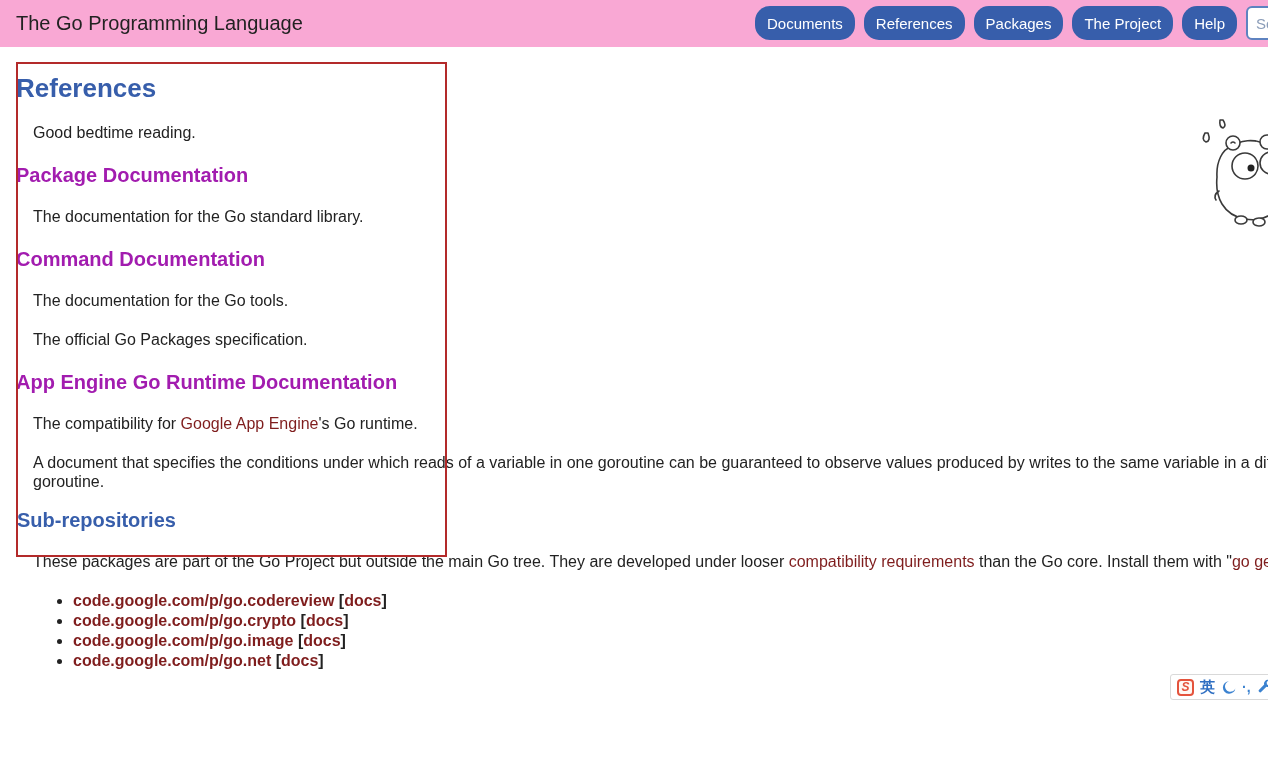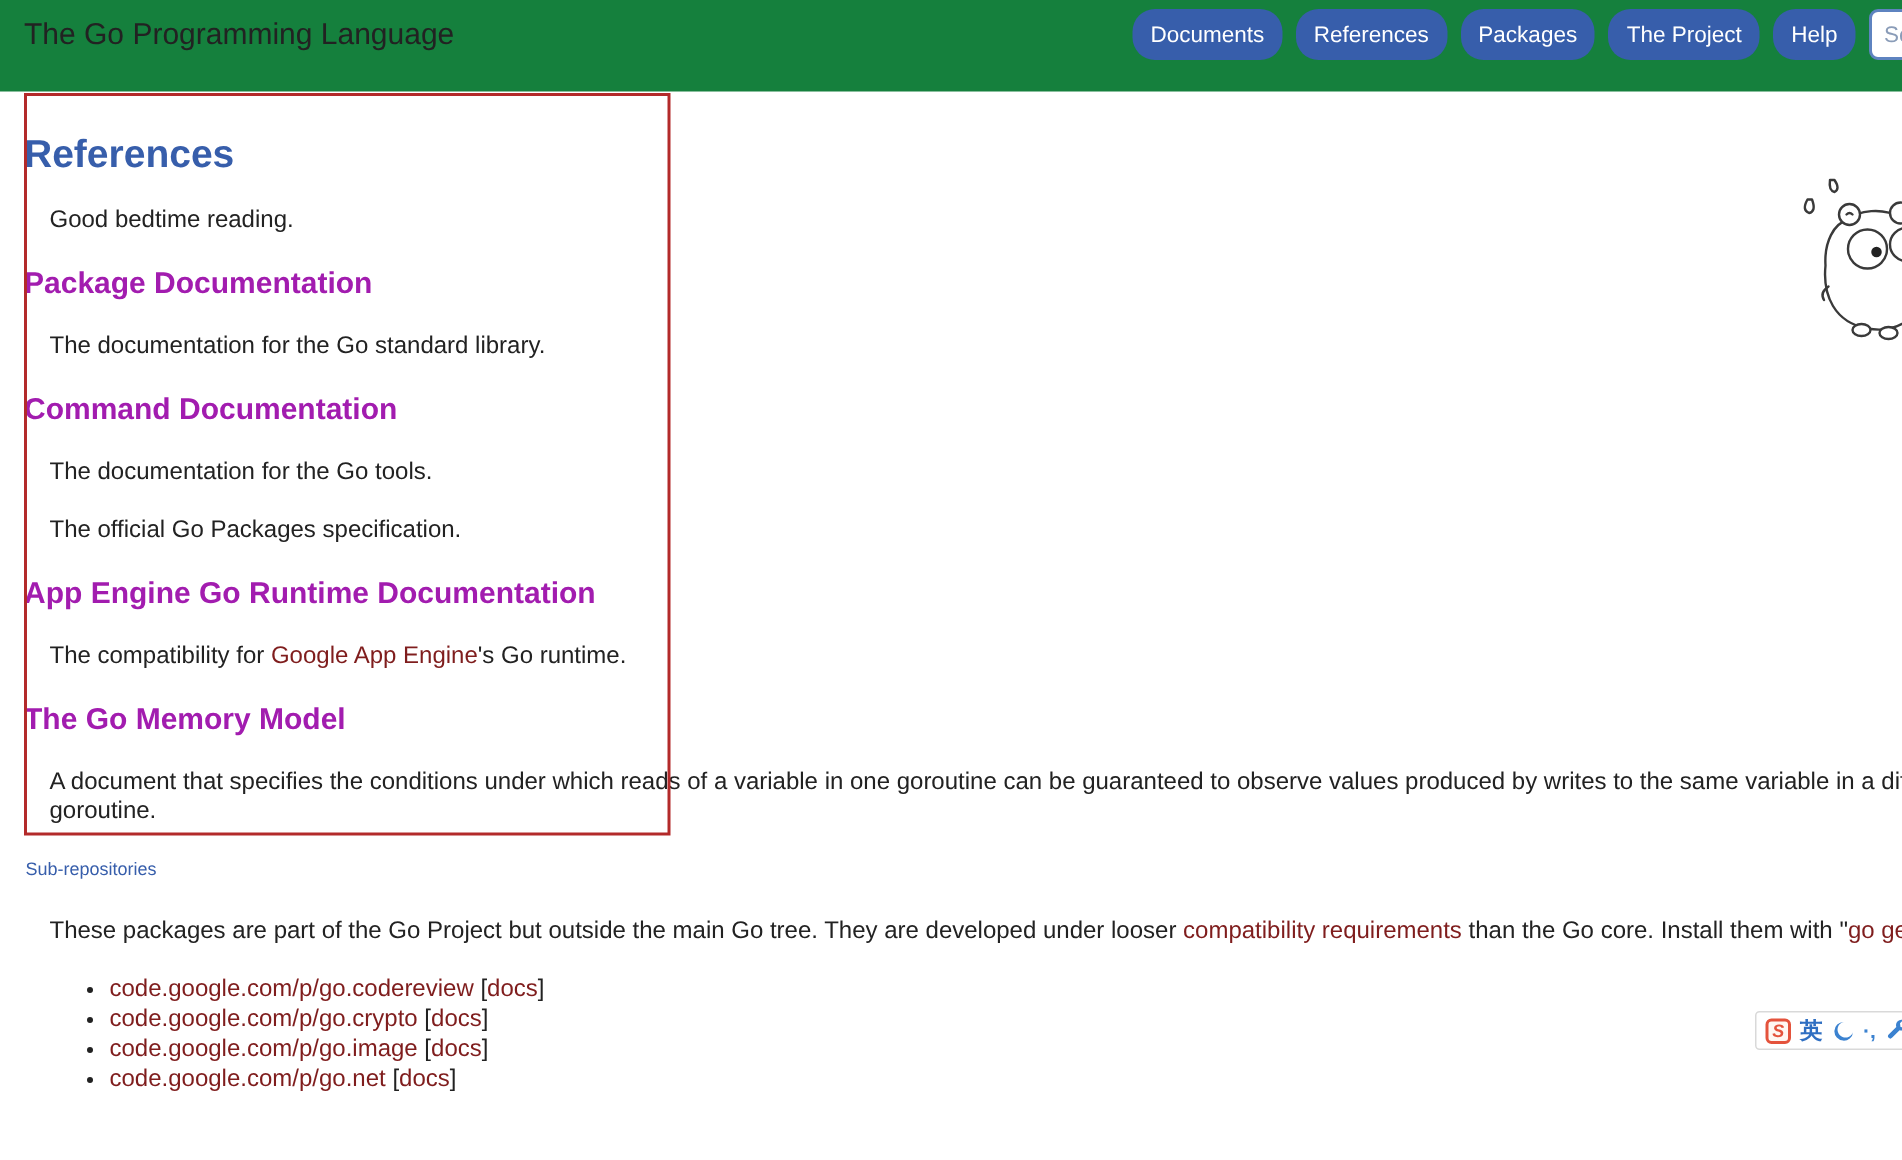--- a/index.html
+++ b/index.html
@@ -8,22 +8,22 @@
     width: 1268px; height: 773px;
     overflow: hidden;
     position: relative;
     background: #ffffff;
     font-family: "Liberation Sans", sans-serif;
     color: #222;
   }
 
   
   .topbar {
-    height: 61px;
-    background: #15803d;
+    height: 47px;
+    background: #f9a8d4;
     position: relative;
     z-index: 1;
   }
   .site-title {
     position: absolute; left: 16px; top: 0;
     line-height: 47px; font-size: 20px; color: #222;
     white-space: nowrap;
   }
   .nav {
     position: absolute; top: 6px; right: -88px;
@@ -53,26 +53,26 @@
   .intro { margin: 20px 0 0 17px; font-size: 16px; line-height: 19px; white-space: nowrap; }
   .section-heading {
     font-size: 20px; line-height: 23px; font-weight: bold;
     color: #a21caf; margin: 22px 0 0 0;
     text-decoration: none; display: block; white-space: nowrap;
   }
   .section-desc { margin: 20px 0 0 17px; font-size: 16px; line-height: 19px; white-space: nowrap; }
   .section-desc .line { display: block; white-space: nowrap; }
   a.inline-link { color: #7f1d1d; text-decoration: none; cursor: pointer; }
   .subrepos-heading {
-    font-size: 12px; line-height: 19px; font-weight: normal;
+    font-size: 20px; line-height: 19px; font-weight: bold;
     color: #375eab; margin: 20px 0 0 1px; white-space: nowrap;
   }
   .subrepos-intro { margin: 22px 0 0 17px; font-size: 16px; line-height: 19px; white-space: nowrap; }
   .subrepos-list { margin: 20px 0 0 17px; padding: 0 0 0 40px; }
-  .subrepos-list li { font-size: 16px; line-height: 20px; white-space: nowrap; }
+  .subrepos-list li { font-size: 16px; line-height: 20px; white-space: nowrap; font-weight: bold; }
 
   
   .red-box {
     position: absolute; left: 16px; top: 62px;
     width: 431px; height: 495px;
     border: 2px solid #b32a2a;
     pointer-events: none; z-index: 5;
   }
 
   
@@ -120,21 +120,20 @@
   <p class="section-desc">The documentation for the Go standard library.</p>
 
   <a class="section-heading">Command Documentation</a>
   <p class="section-desc">The documentation for the Go tools.</p>
 
   <p class="section-desc">The official Go Packages specification.</p>
 
   <a class="section-heading">App Engine Go Runtime Documentation</a>
   <p class="section-desc"><span>The compatibility for </span><a class="inline-link">Google App Engine</a><span>'s Go runtime.</span></p>
 
-  <a class="section-heading">The Go Memory Model</a>
   <p class="section-desc">
       <span class="line">A document that specifies the conditions under which reads of a variable in one goroutine can be guaranteed to observe values produced by writes to the same variable in a different</span>
       <span class="line">goroutine.</span>
     </p>
 
   <h4 class="subrepos-heading">Sub-repositories</h4>
   <p class="subrepos-intro"><span>These packages are part of the Go Project but outside the main Go tree. They are developed under looser </span><a class="inline-link">compatibility requirements</a><span> than the Go core. Install them with "</span><a class="inline-link">go get</a></p>
 
   <ul class="subrepos-list">
     <li><a class="inline-link">code.google.com/p/go.codereview</a><span> [</span><a class="inline-link">docs</a><span>]</span></li>

